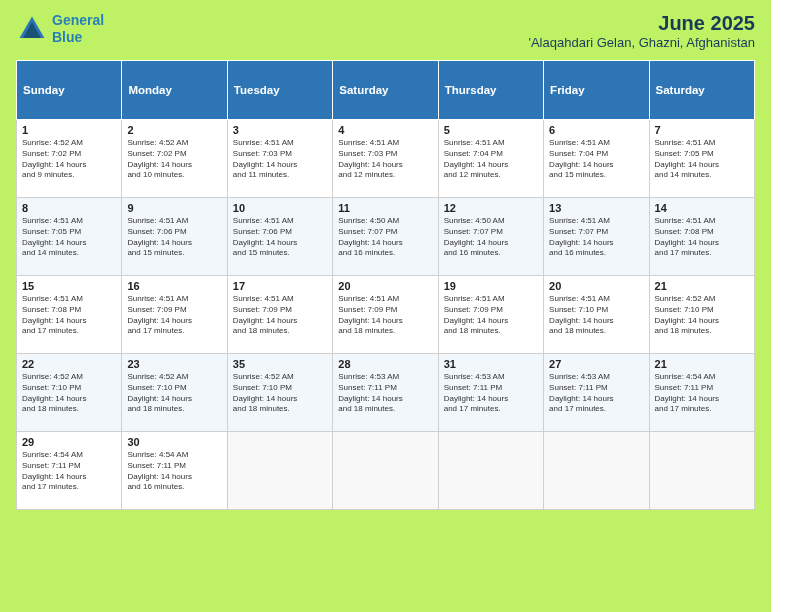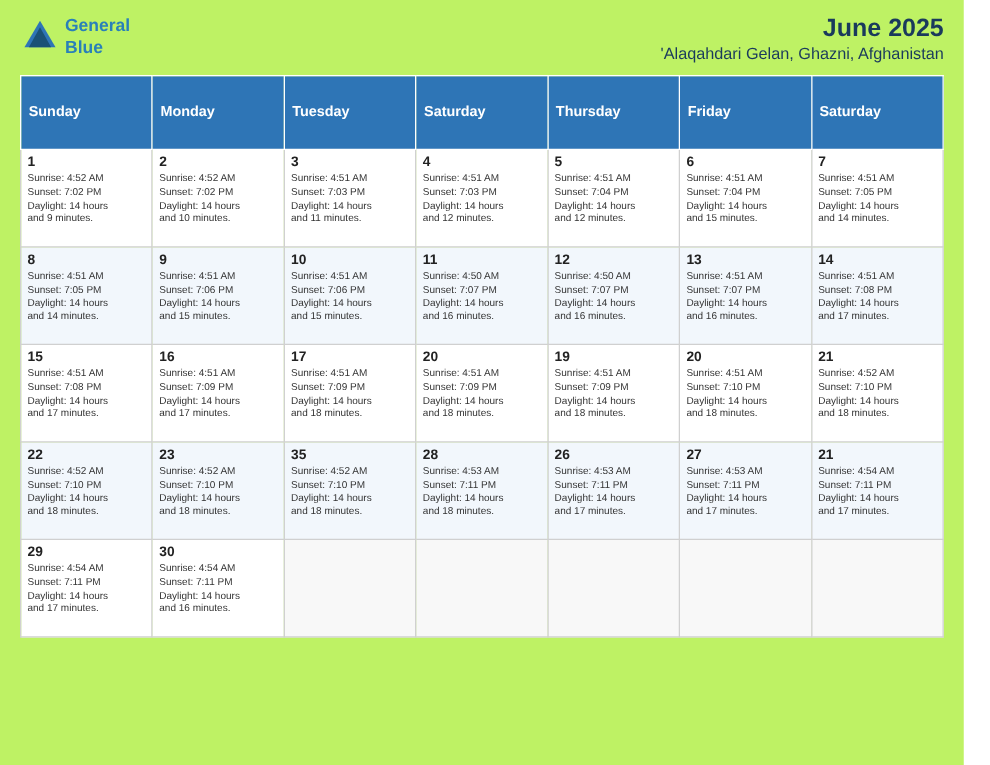--- a/index.html
+++ b/index.html
@@ -355,21 +355,21 @@
           <td>
             <span class="day-num">28</span>
             <div class="cell-text">
               <div>Sunrise: 4:53 AM</div>
               <div>Sunset: 7:11 PM</div>
               <div>Daylight: 14 hours</div>
               <div>and 18 minutes.</div>
             </div>
           </td>
           <td>
-            <span class="day-num">26</span>
+            <span class="day-num">31</span>
             <div class="cell-text">
               <div>Sunrise: 4:53 AM</div>
               <div>Sunset: 7:11 PM</div>
               <div>Daylight: 14 hours</div>
               <div>and 17 minutes.</div>
             </div>
           </td>
           <td>
             <span class="day-num">27</span>
             <div class="cell-text">

